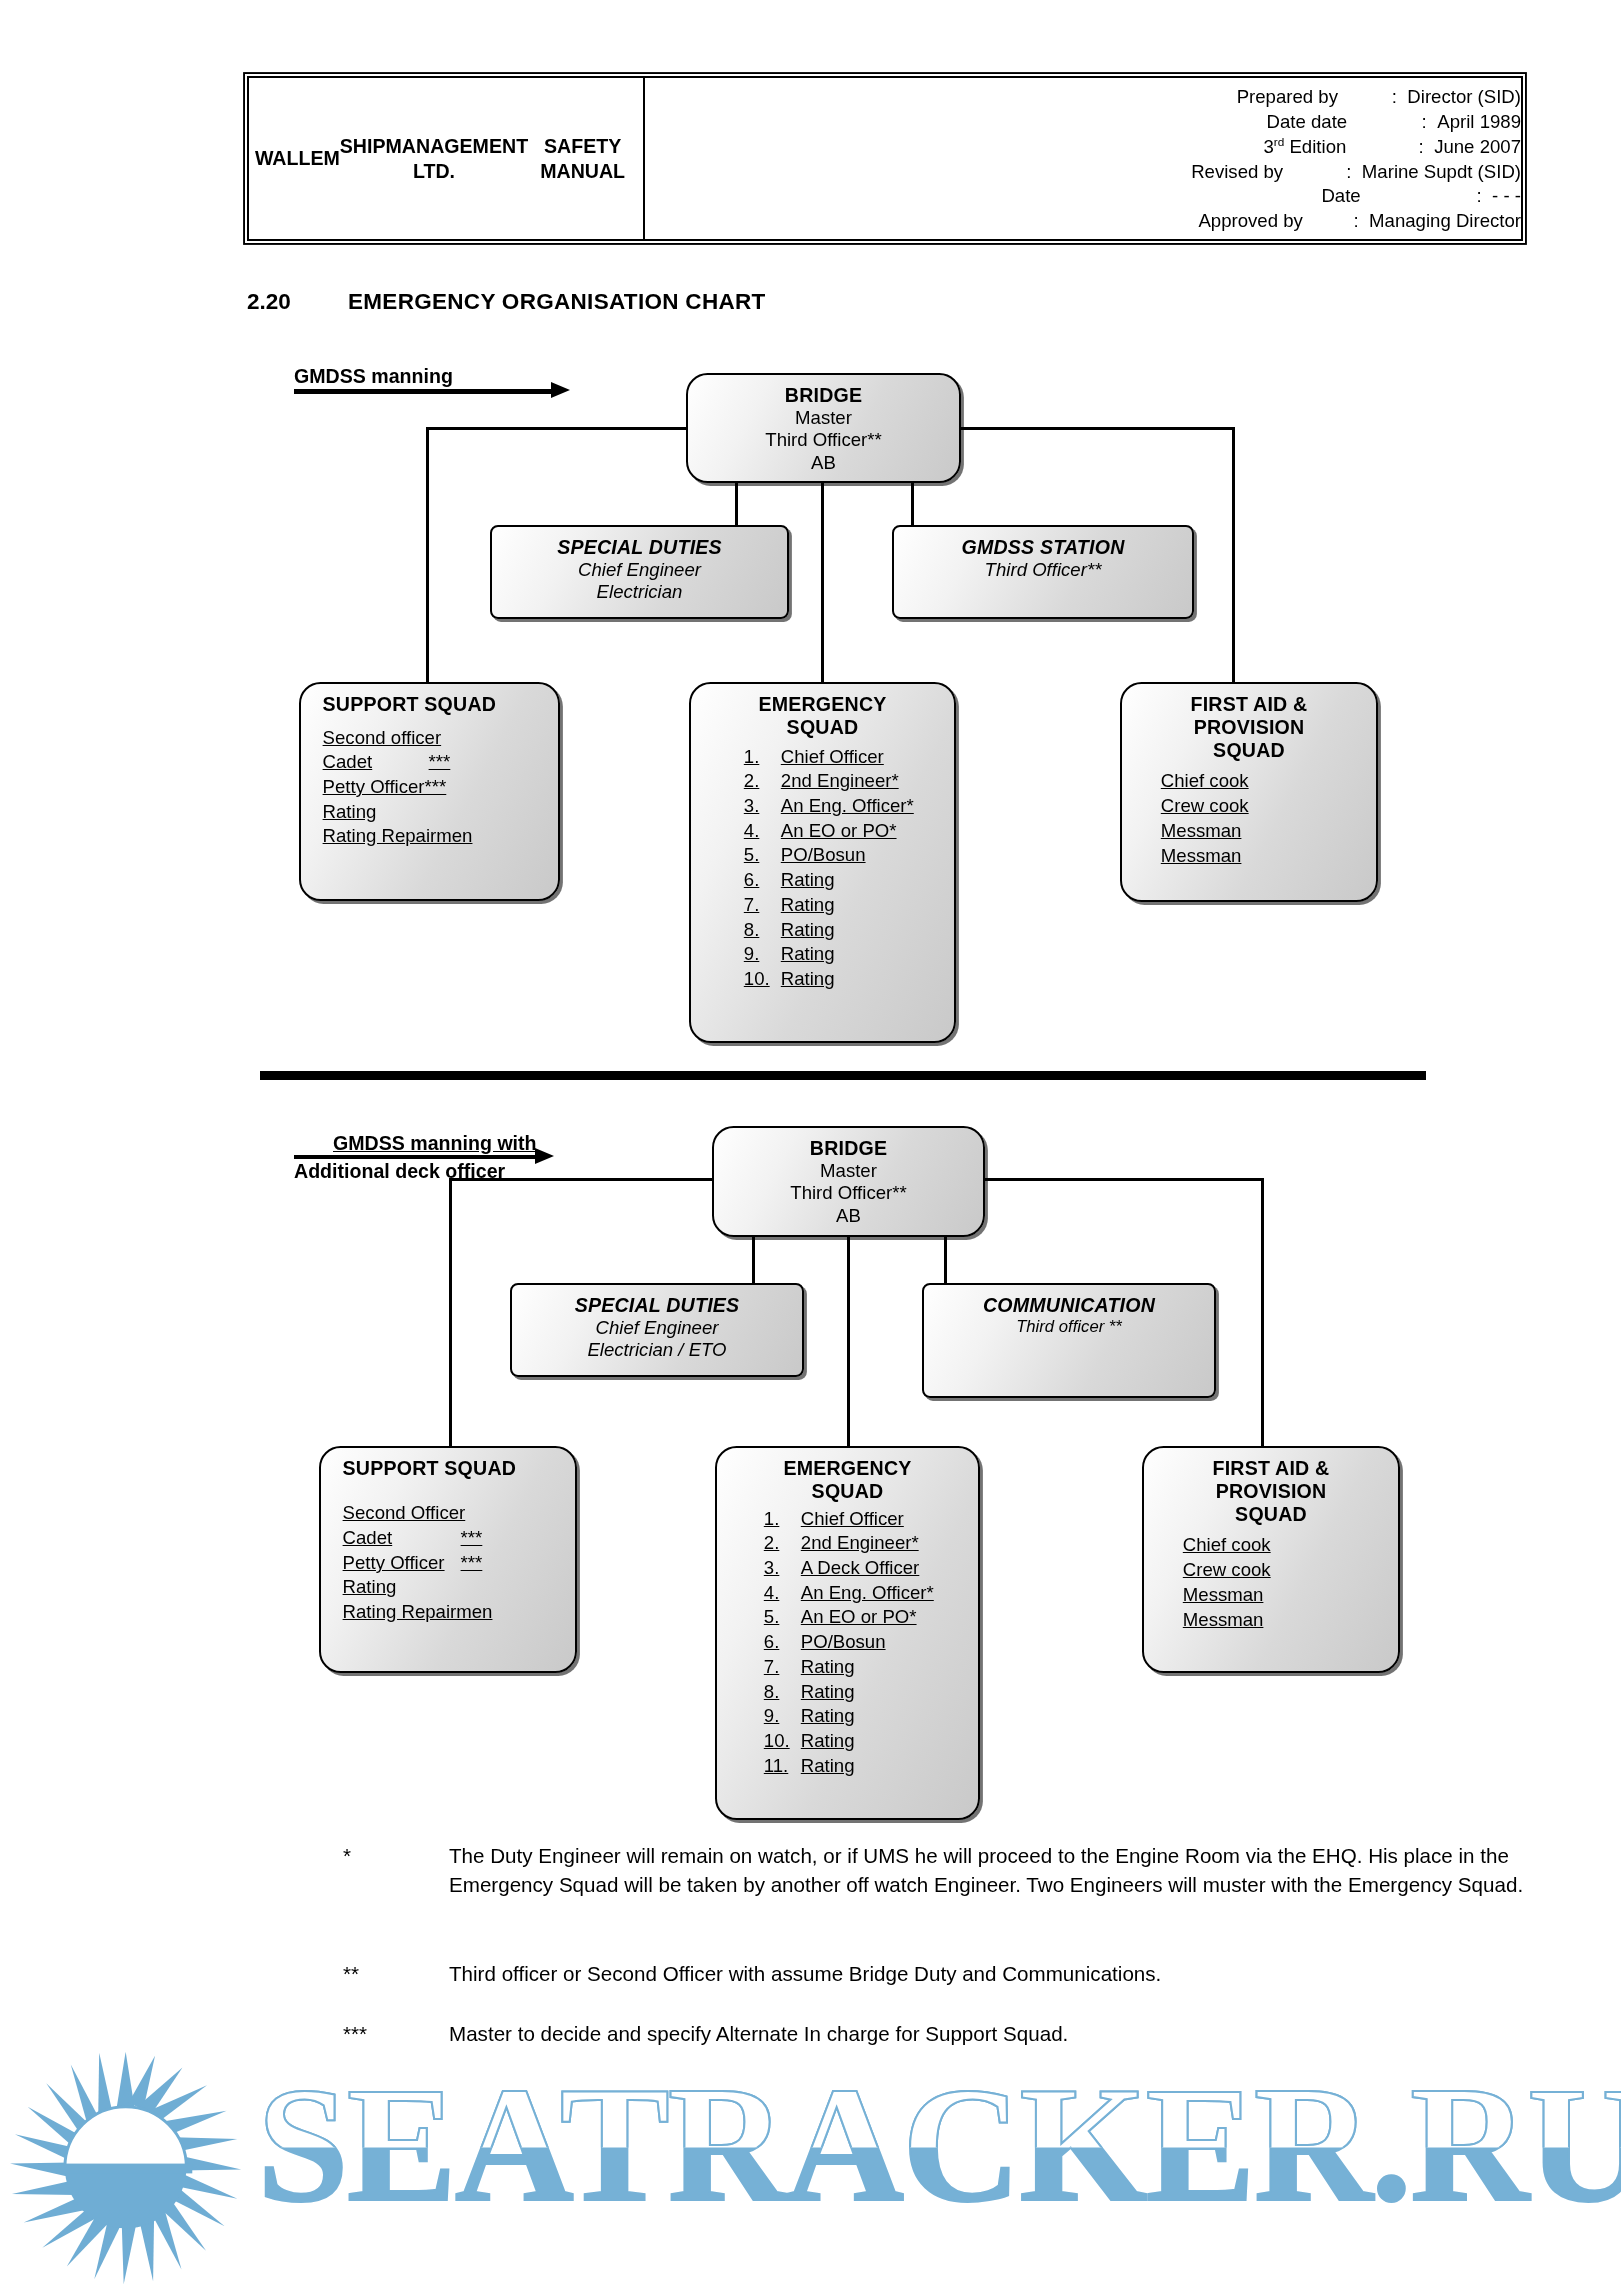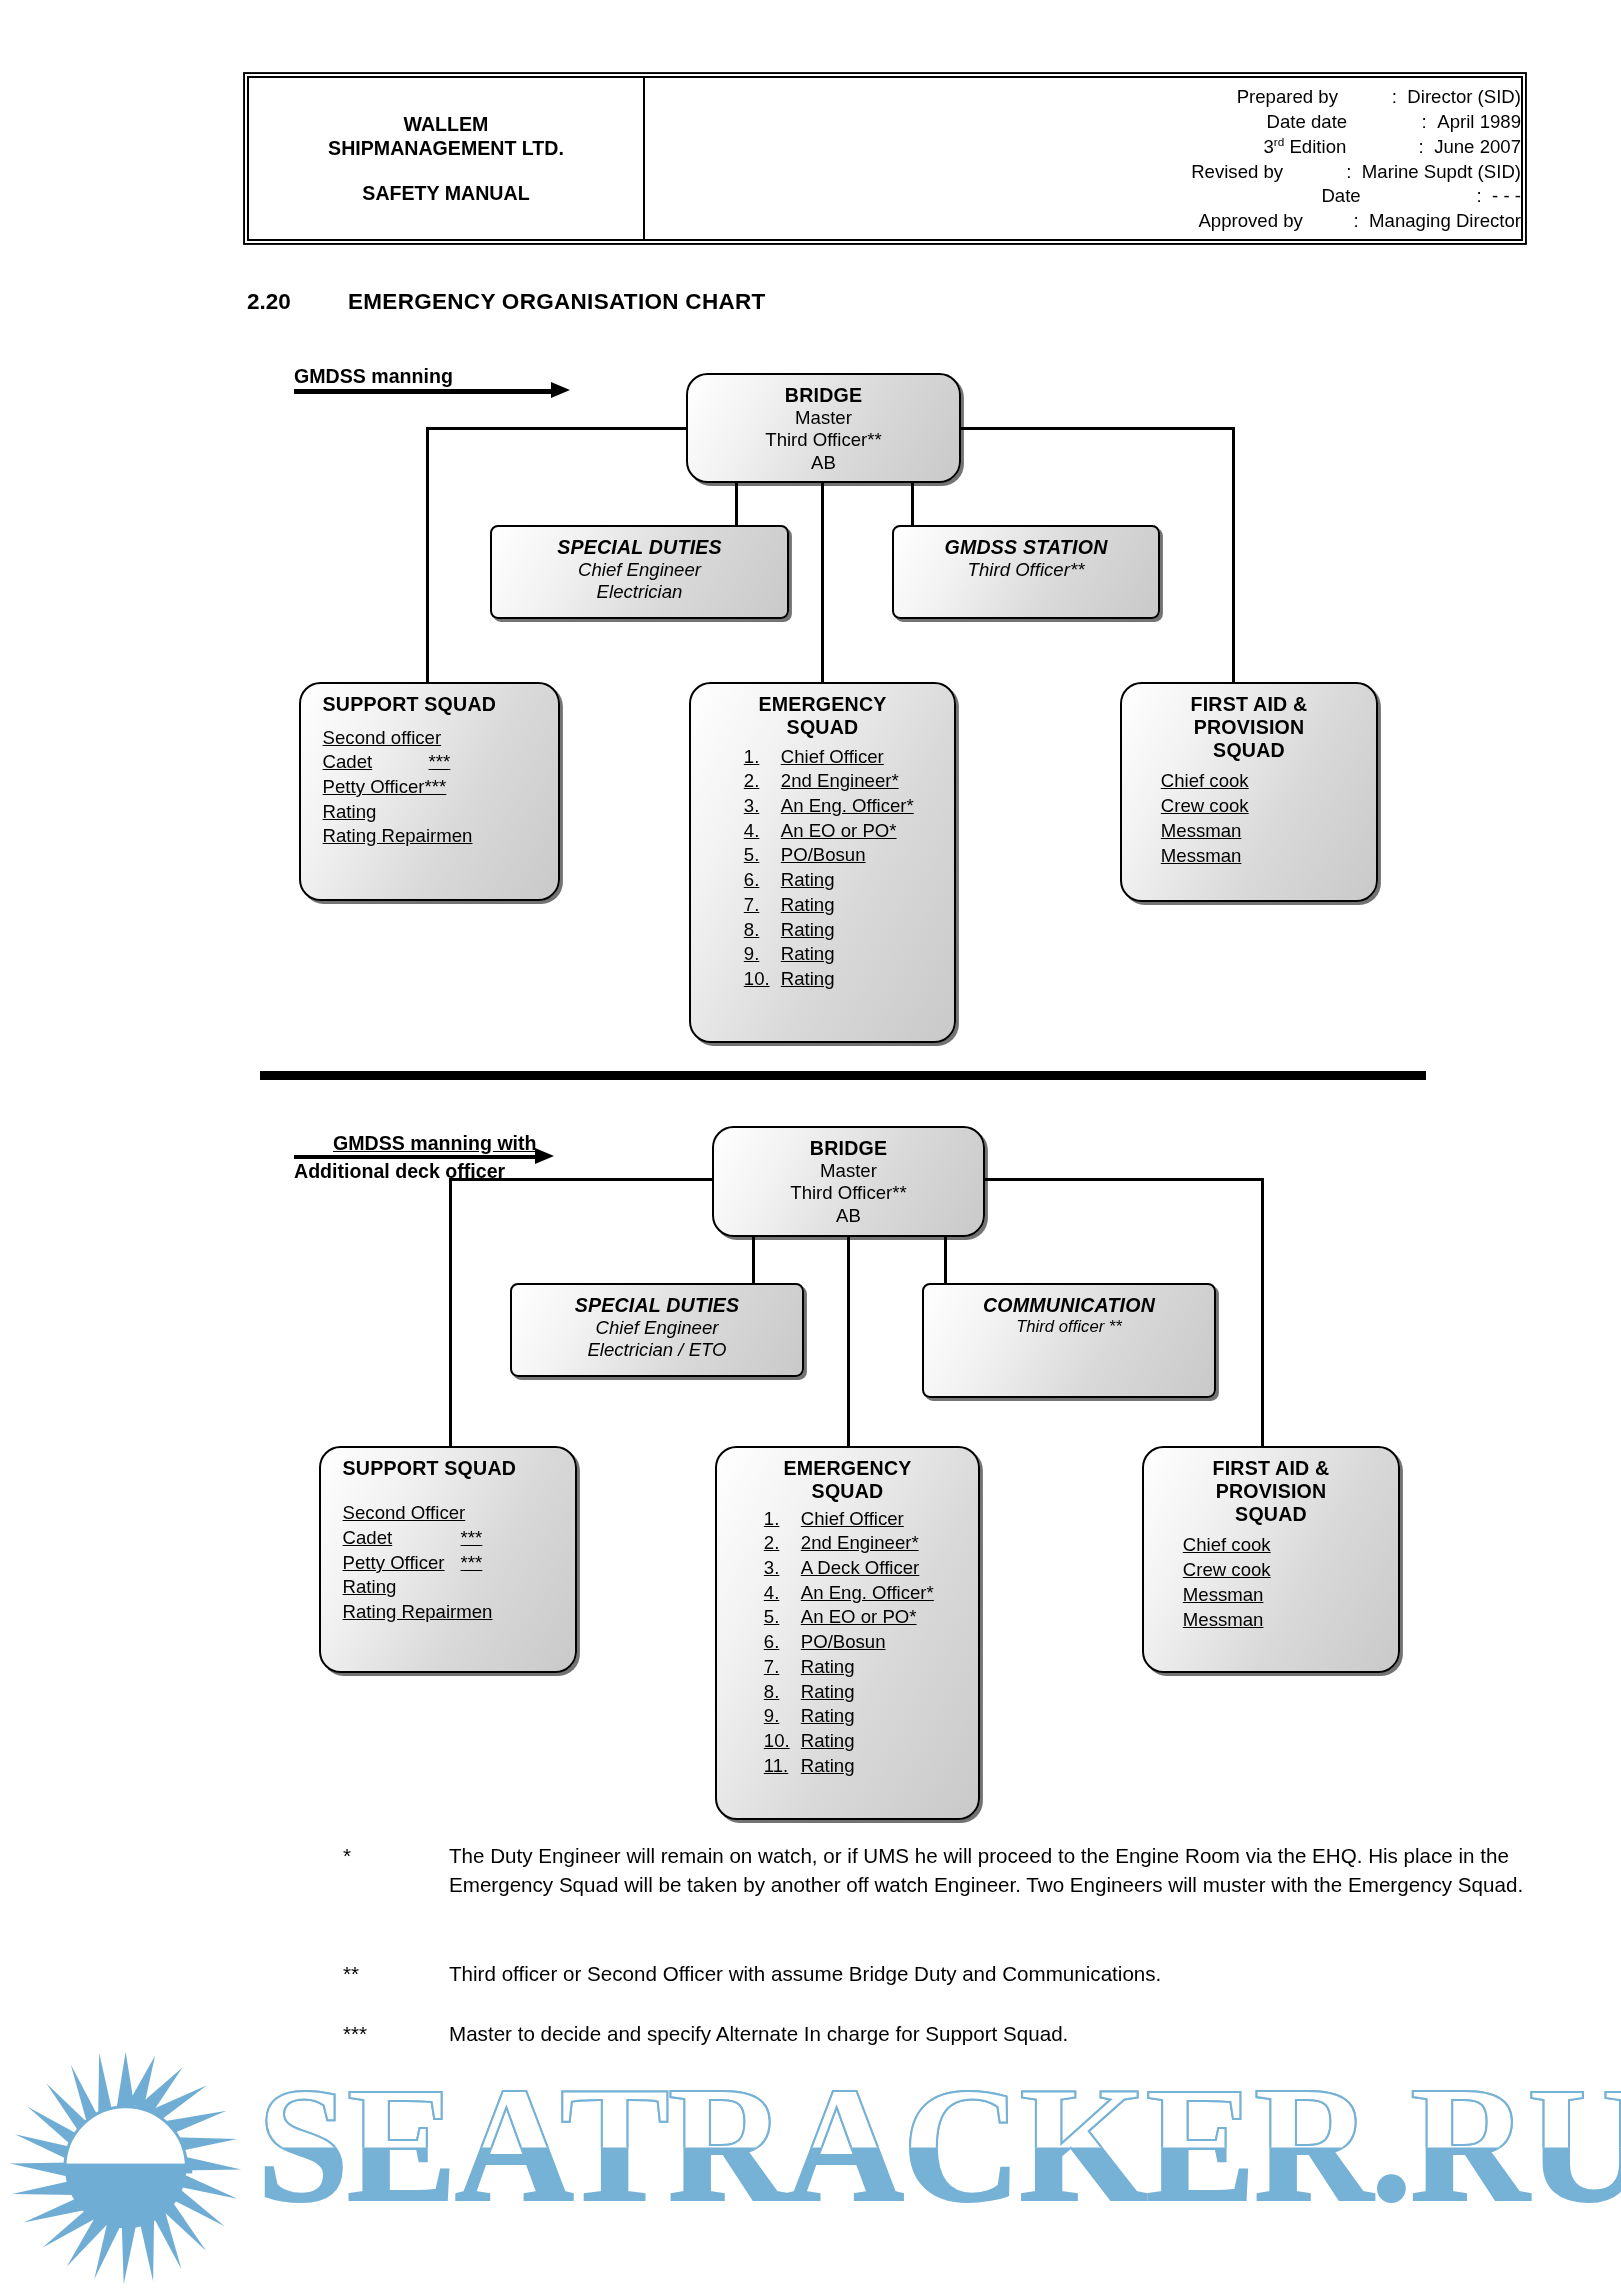--- a/index.html
+++ b/index.html
@@ -9,21 +9,21 @@
     font-family:"Liberation Sans", sans-serif; color:#000;
   }
 
   
   .hdr {
     position:absolute; left:247px; top:76px; width:1276px; height:165px;
     border:2.9px solid #000; background:#fff;
     box-shadow:0 0 0 2px #fff, 0 0 0 3.9px #000;
   }
   .hdr-inner { display:flex; width:100%; height:100%; }
-  .hdr-c1 { width:396px; border-right:2.9px solid #000; display:flex; flex-direction:column;
+  .hdr-c1 { width:396px; border-right:2.9px solid #000; display:flex; flex-direction:row;
             align-items:center; justify-content:center; padding:3.9px 5.9px; }
   .hdr-c2 { width:490px; border-right:2.9px solid #000; display:flex; flex-direction:column;
             align-items:center; justify-content:center; padding:3.9px 5.9px; }
   .hdr-c3 { flex:1; padding:5.9px 0 3.9px 11.8px; display:flex; flex-direction:column; justify-content:center;align-items:flex-end; }
   .hdr-b { font-weight:bold; font-size:19.6px; line-height:1.22; text-align:center; letter-spacing:0.2px; }
   .hdr-co1 { font-weight:bold; font-size:19.6px; line-height:1.25; text-align:center; }
   .hdr-sm { height:19.6px; }
   .meta-row { display:flex; font-size:18.6px; line-height:1.33; white-space:nowrap; }
   .meta-k { width:155px; display:inline-block; }
   .meta-c { width:15.7px; display:inline-block; }
@@ -169,21 +169,21 @@
   <div class="ln lnv" style="left:911px; top:480px; height:55px;"></div>
 
   <div class="box r-md" style="left:490px; top:525px; width:299px; height:94px;">
     <div class="bx-pad">
       <div class="bx-title">SPECIAL DUTIES</div>
       <div class="bx-sub">Chief Engineer</div>
       <div class="bx-sub">Electrician</div>
     </div>
   </div>
 
-  <div class="box r-md" style="left:892px; top:525px; width:268px; height:94px;">
+  <div class="box r-md" style="left:892px; top:525px; width:302px; height:94px;">
     <div class="bx-pad">
       <div class="bx-title">GMDSS STATION</div>
       <div class="bx-sub">Third Officer**</div>
     </div>
   </div>
 
   <div class="box r-lg" style="left:299px; top:682px; width:261px; height:219px;">
     <div class="bx-pad" style="padding-left:21.6px;">
       <div class="bx-title" style="text-align:left;">SUPPORT SQUAD</div>
       <div style="height:9.8px;"></div>

